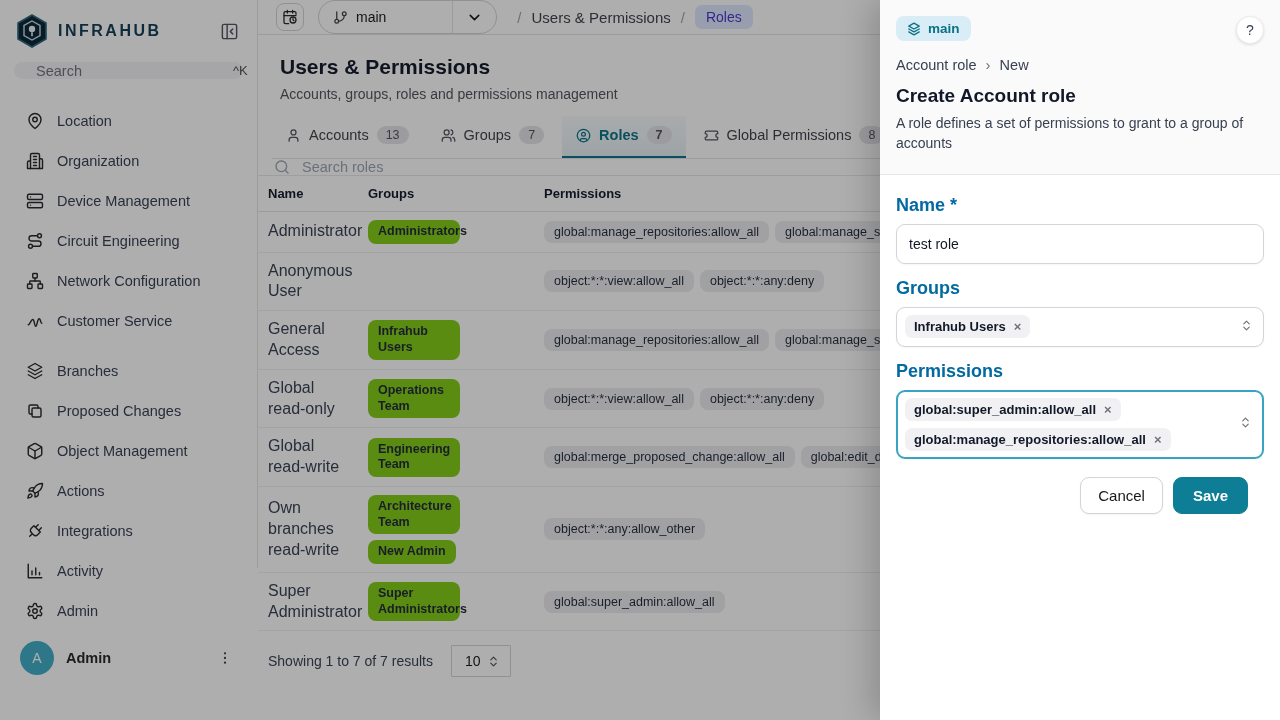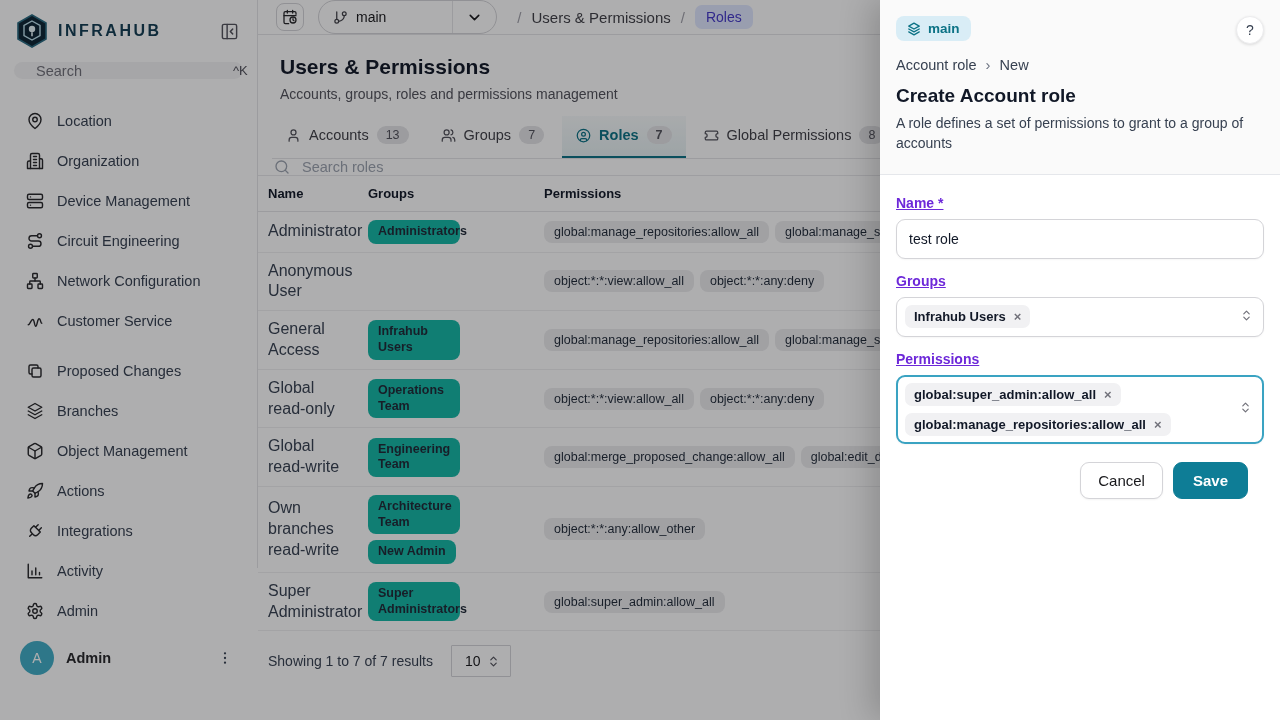--- a/index.html
+++ b/index.html
@@ -77,21 +77,21 @@
   .roles-search input::placeholder { color:#9ca3af; }
 
   .tbl { width:100%; }
   .tbl-row { display:grid; grid-template-columns:92px 168px 1fr; column-gap:8px;
     padding:8px 0 8px 10px; border-bottom:1px solid #efeff1; align-items:center; }
   .tbl-head { padding:10px 0 10px 10px; border-bottom:1px solid #e4e4e7; }
   .tbl-head .th { font-size:13px; font-weight:700; color:#111827; }
   .cell-name { font-size:16px; color:#374151; line-height:1.3; padding-right:4px; }
   .chip-wrap { display:flex; flex-wrap:wrap; gap:6px; align-items:center; }
   .chip-wrap.nowrap { flex-wrap:nowrap; white-space:nowrap; overflow:hidden; }
-  .g-chip { background:#14b8a6; border-radius:8px; padding:4px 10px; font-size:12.5px;
+  .g-chip { background:#84cc16; border-radius:8px; padding:4px 10px; font-size:12.5px;
     font-weight:700; color:#1f2937; line-height:1.25; max-width:92px; }
   .p-chip { background:#ececee; border-radius:8px; padding:4px 10px; font-size:12.5px;
     font-weight:500; color:#1f2937; white-space:nowrap; flex:0 0 auto; }
   .pagination { display:flex; align-items:center; gap:18px; padding:14px 0 14px 10px; }
   .pg-text { font-size:14px; color:#374151; }
   .pg-select { display:flex; align-items:center; gap:6px; border:1px solid #d4d4d8;
     border-radius:1px; padding:7px 10px 7px 13px; font-size:14px; color:#18181b; cursor:pointer; background:#fff; }
   .pg-select svg { color:#52525b; }
 
   
@@ -107,21 +107,21 @@
   .d-badge svg { color:#0b7285; }
   .help-btn { position:absolute; top:16px; right:16px; width:28px; height:28px; border-radius:50%;
     background:#fff; border:1px solid #ececee; box-shadow:0 1px 3px rgba(0,0,0,0.12);
     display:flex; align-items:center; justify-content:center; font-size:14px; color:#374151;
     cursor:pointer; font-weight:500; }
   .d-crumbs { display:flex; align-items:center; gap:9px; margin-top:15px; font-size:14.5px; color:#374151; }
   .d-crumbs .sep { color:#6b7280; font-size:15px; }
   .d-title { font-size:19px; font-weight:700; color:#111827; margin-top:12px; }
   .d-desc { font-size:14px; color:#374151; margin-top:6px; line-height:1.45; max-width:350px; }
   .drawer-form { padding:14px 16px; flex:1; }
-  .f-label { font-size:14px; font-weight:600; color:#6d28d9; margin:14px 0 8px;text-decoration:underline; }
+  .f-label { font-size:18px; font-weight:600; color:#0369a1; margin:14px 0 8px; }
   .f-label:first-child { margin-top:6px; }
   .text-input { width:100%; height:40px; border:1px solid #d4d4d8; border-radius:9px;
     padding:0 12px; font-size:14px; color:#111827; font-family:inherit; outline:none;
     box-shadow:0 1px 2px rgba(0,0,0,0.04); background:#fff; }
   .select-box { position:relative; width:100%; border:1px solid #d4d4d8; border-radius:9px;
     padding:7px 32px 7px 8px; min-height:40px; display:flex; flex-direction:column; gap:7px;
     justify-content:center; box-shadow:0 1px 2px rgba(0,0,0,0.04); background:#fff; cursor:pointer; }
   .select-box.focused { border:2px solid #3aa3c2; padding:6px 31px 6px 7px; }
   .sel-chip { display:inline-flex; align-items:center; gap:8px; background:#f1f1f3;
     border-radius:7px; padding:4px 9px; font-size:13px; font-weight:600; color:#111827;
@@ -213,32 +213,32 @@
       </div>
       <div class="nav-item">
         <svg width="18" height="18" viewBox="0 0 24 24" fill="none" stroke="currentColor" stroke-width="1.9" stroke-linecap="round" stroke-linejoin="round">
             <path d="M3 17c2.5 0 3.5-7 6-7s2 9 4 9 2-10 4.5-10S19 15 21 15"></path>
           </svg>
         <span class="lbl">Customer Service</span>
       </div>
       <div class="nav-gap"></div>
       <div class="nav-item">
         <svg width="18" height="18" viewBox="0 0 24 24" fill="none" stroke="currentColor" stroke-width="1.9" stroke-linecap="round" stroke-linejoin="round">
-            <rect x="8" y="8" width="12" height="12" rx="2"></rect>
-            <path d="M16 8V6a2 2 0 0 0-2-2H6a2 2 0 0 0-2 2v8a2 2 0 0 0 2 2h2"></path>
-          </svg>
-        <span class="lbl">Proposed Changes</span>
-      </div>
-      <div class="nav-item">
-        <svg width="18" height="18" viewBox="0 0 24 24" fill="none" stroke="currentColor" stroke-width="1.9" stroke-linecap="round" stroke-linejoin="round">
             <path d="m12 2 9 5-9 5-9-5Z"></path>
             <path d="m3 12 9 5 9-5"></path>
             <path d="m3 17 9 5 9-5"></path>
           </svg>
         <span class="lbl">Branches</span>
+      </div>
+      <div class="nav-item">
+        <svg width="18" height="18" viewBox="0 0 24 24" fill="none" stroke="currentColor" stroke-width="1.9" stroke-linecap="round" stroke-linejoin="round">
+            <rect x="8" y="8" width="12" height="12" rx="2"></rect>
+            <path d="M16 8V6a2 2 0 0 0-2-2H6a2 2 0 0 0-2 2v8a2 2 0 0 0 2 2h2"></path>
+          </svg>
+        <span class="lbl">Proposed Changes</span>
       </div>
       <div class="nav-item">
         <svg width="18" height="18" viewBox="0 0 24 24" fill="none" stroke="currentColor" stroke-width="1.9" stroke-linecap="round" stroke-linejoin="round">
             <path d="M21 8a2 2 0 0 0-1-1.73l-7-4a2 2 0 0 0-2 0l-7 4A2 2 0 0 0 3 8v8a2 2 0 0 0 1 1.73l7 4a2 2 0 0 0 2 0l7-4A2 2 0 0 0 21 16Z"></path>
             <path d="m3.3 7 8.7 5 8.7-5"></path>
             <path d="M12 22V12"></path>
           </svg>
         <span class="lbl">Object Management</span>
       </div>
       <div class="nav-item">

